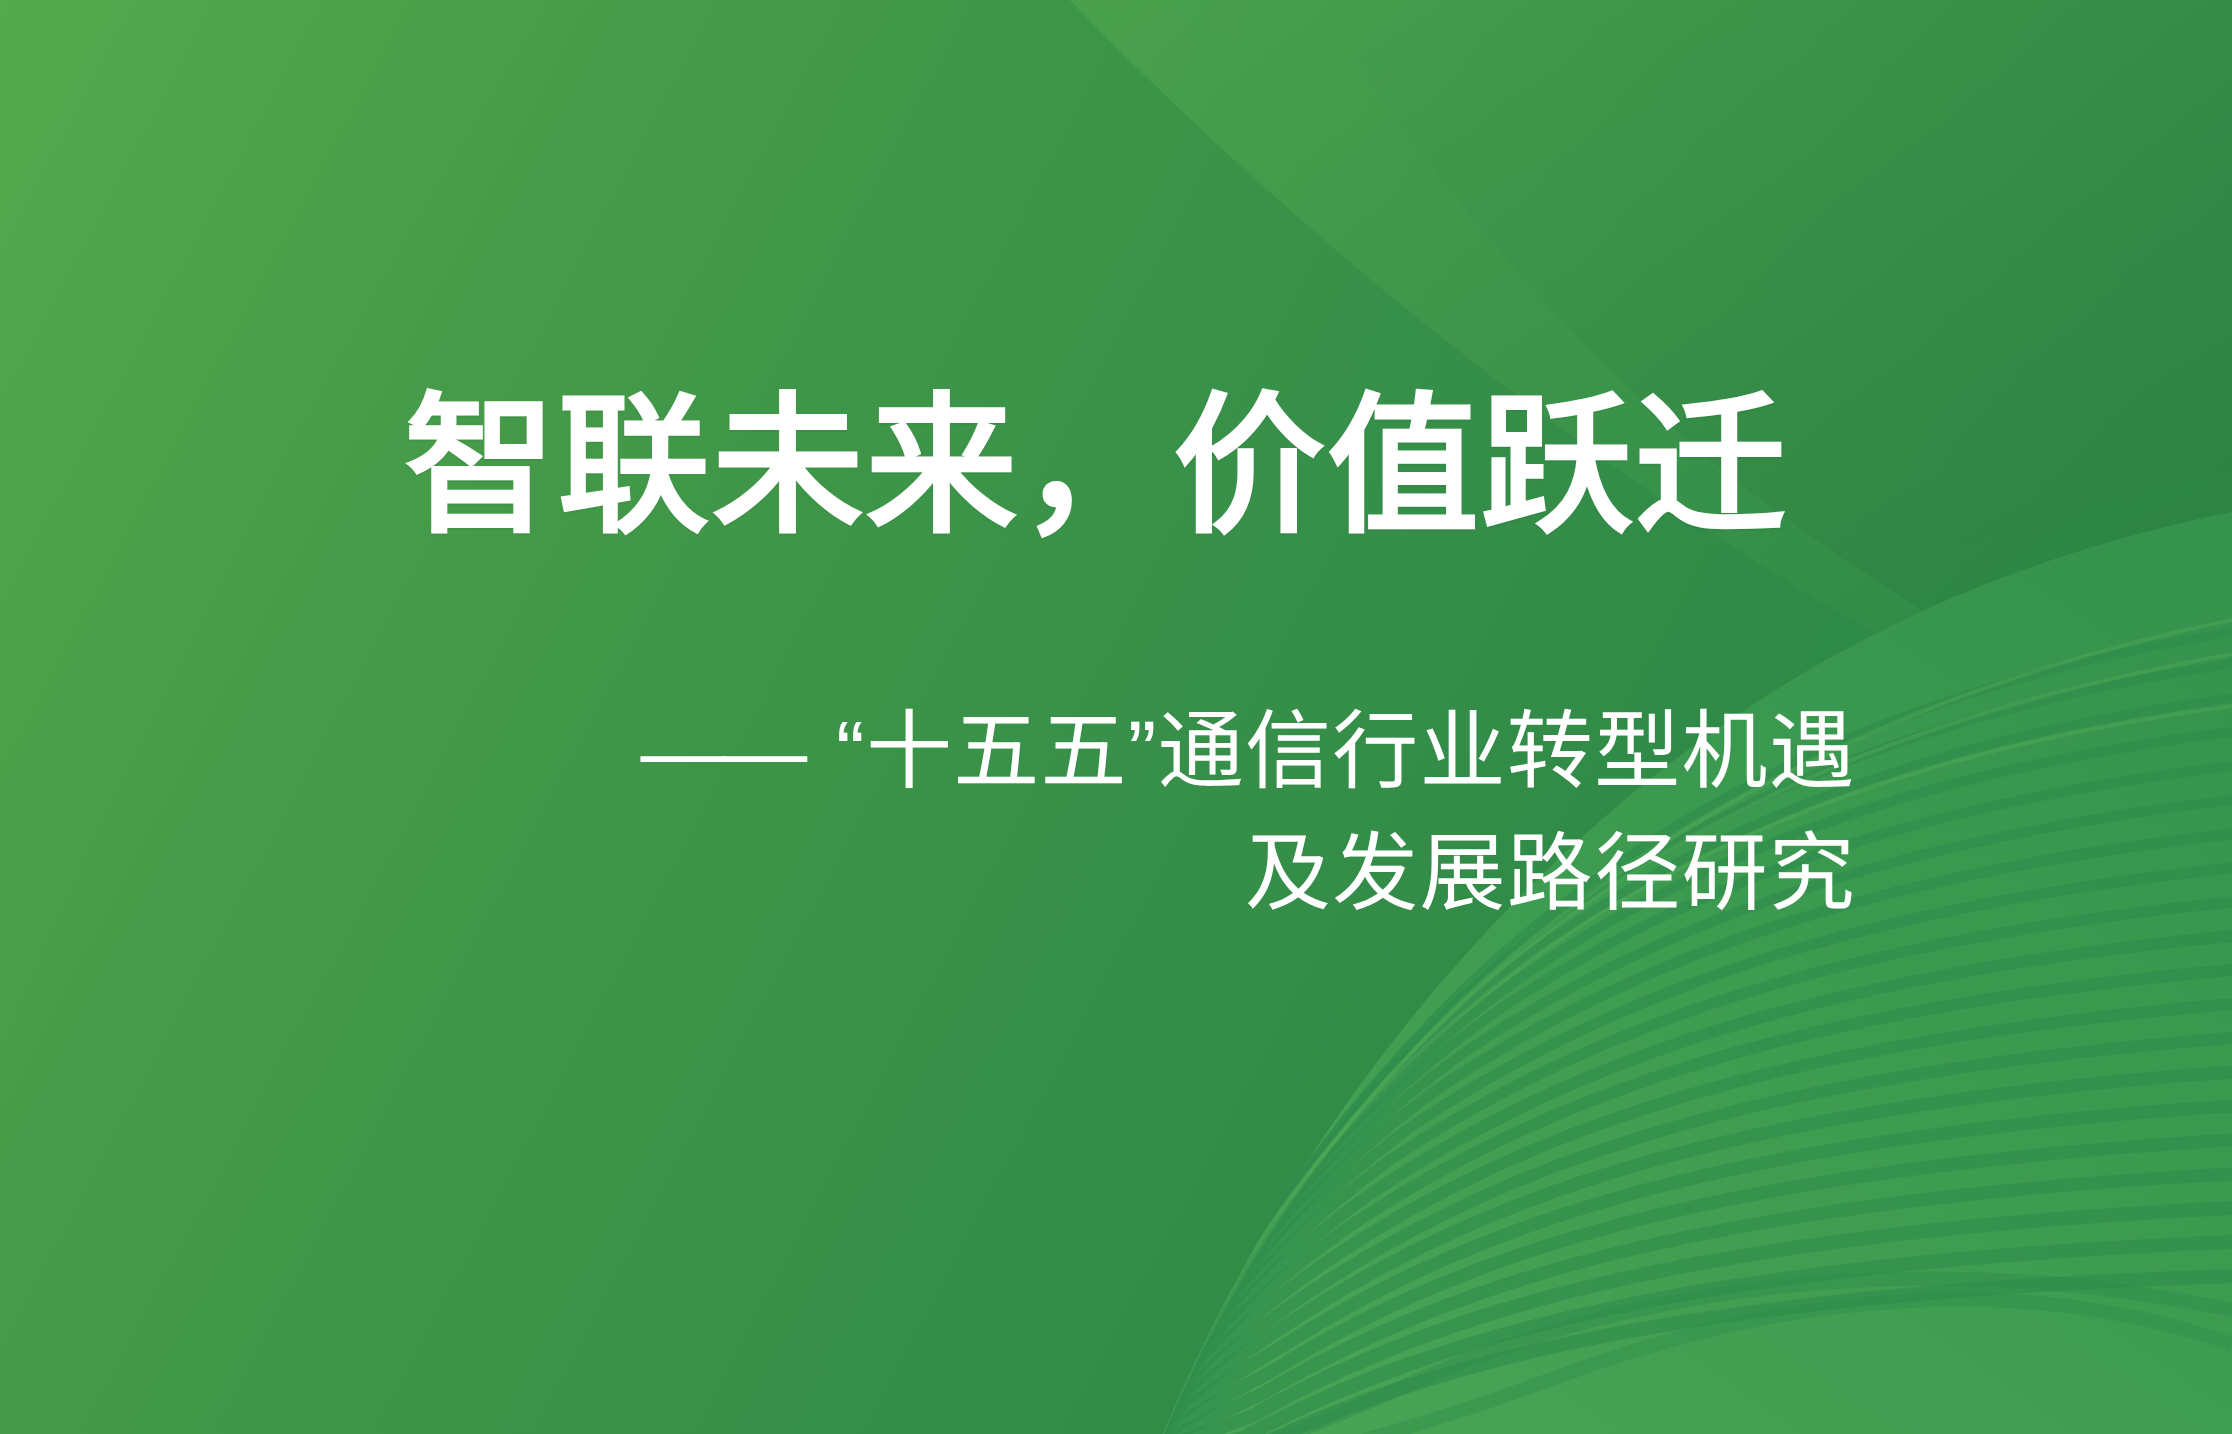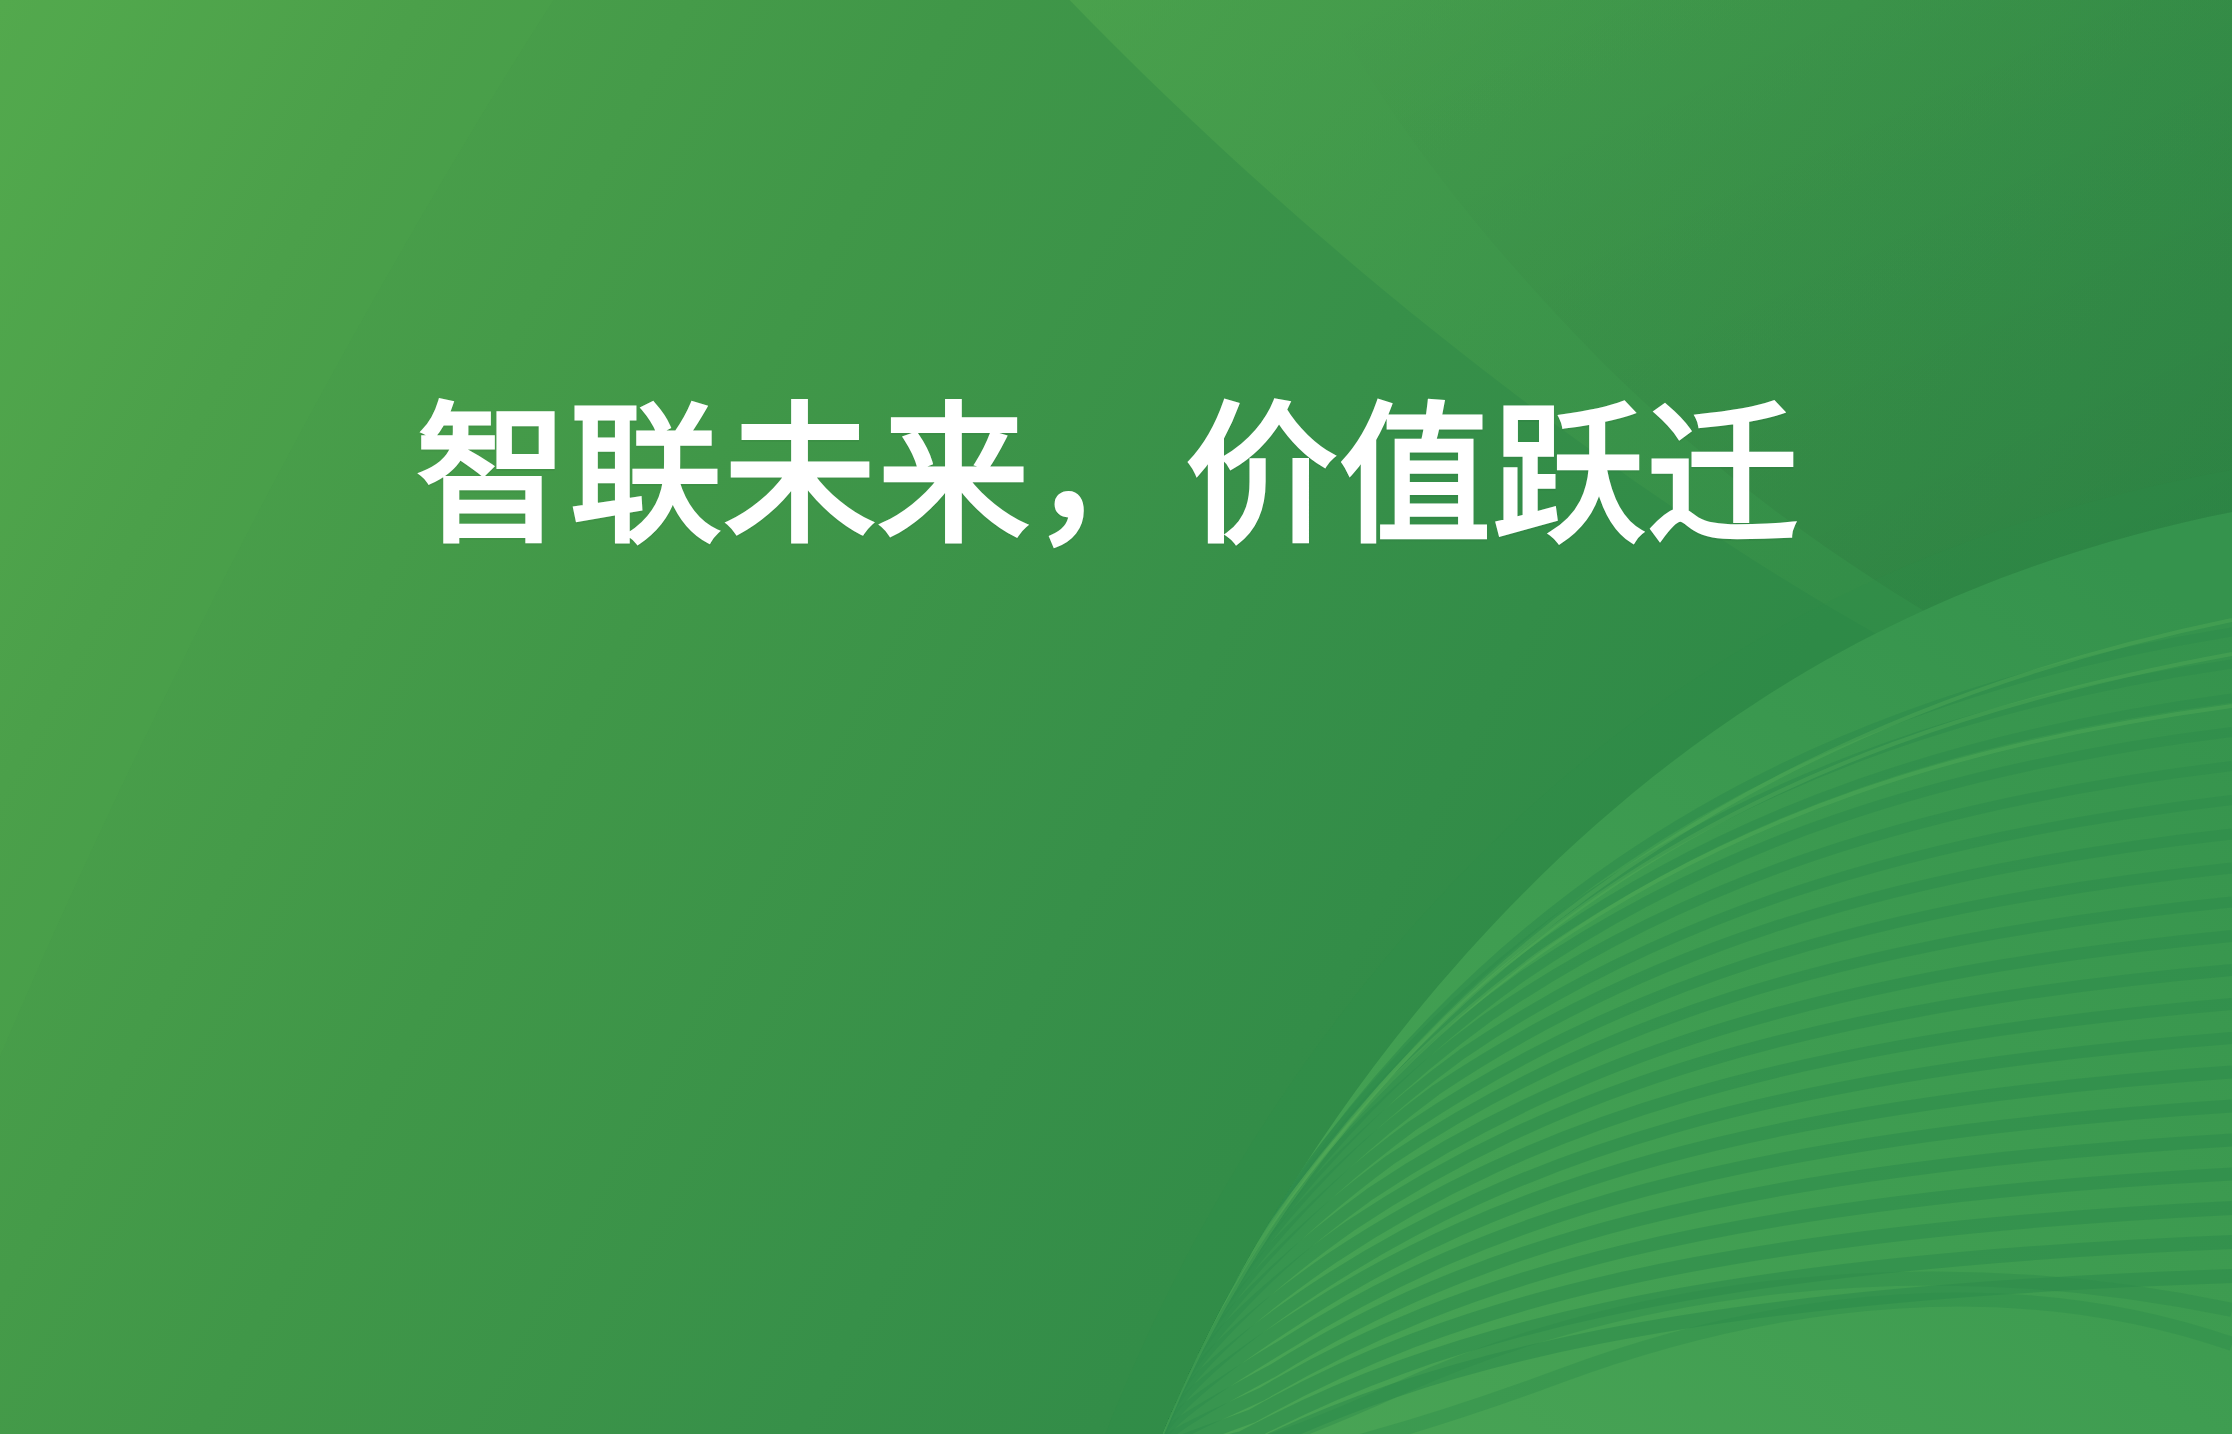--- a/index.html
+++ b/index.html
@@ -49,29 +49,28 @@
     display: block;
     width: 2232px;
     height: 1434px;
   }
 
   #main-title {
     position: absolute;
     left: 404px;
     top: 386px;
     width: 1440px;
-    margin: 12px;
+    margin: 0;
     font-size: 152px;
     line-height: 1.06;
     font-weight: 700;
     letter-spacing: 0.012em;
     color: #ffffff;
     white-space: nowrap;
     text-shadow: 0 2px 0 rgba(0,0,0,0.04);
-    font-family: Liberation Serif, serif;
   }
 
   #subtitle-block {
     position: absolute;
     left: 300px;
     top: 690px;
     width: 1556px;       
     text-align: right;
   }
   .subtitle-line {
@@ -175,14 +174,18 @@
       <path d="M 1148,1470
                C 1260,1180 1480,880 1760,700
                C 1920,596 2090,540 2232,512
                L 2232,470 C 2060,500 1870,566 1712,668
                C 1430,846 1208,1150 1092,1470 Z" fill="#2f8d49" opacity="0.22"></path>
     </svg>
   </div>
 
   <h1 id="main-title">智联未来，价值跃迁</h1>
 
+  <div id="subtitle-block">
+    <p class="subtitle-line" id="subtitle-line-1"><span class="em-dash">——</span><span> “十五五”通信行业转型机遇</span></p>
+    <p class="subtitle-line" id="subtitle-line-2">及发展路径研究</p>
+  </div>
 
 </div>
 
 </body></html>

